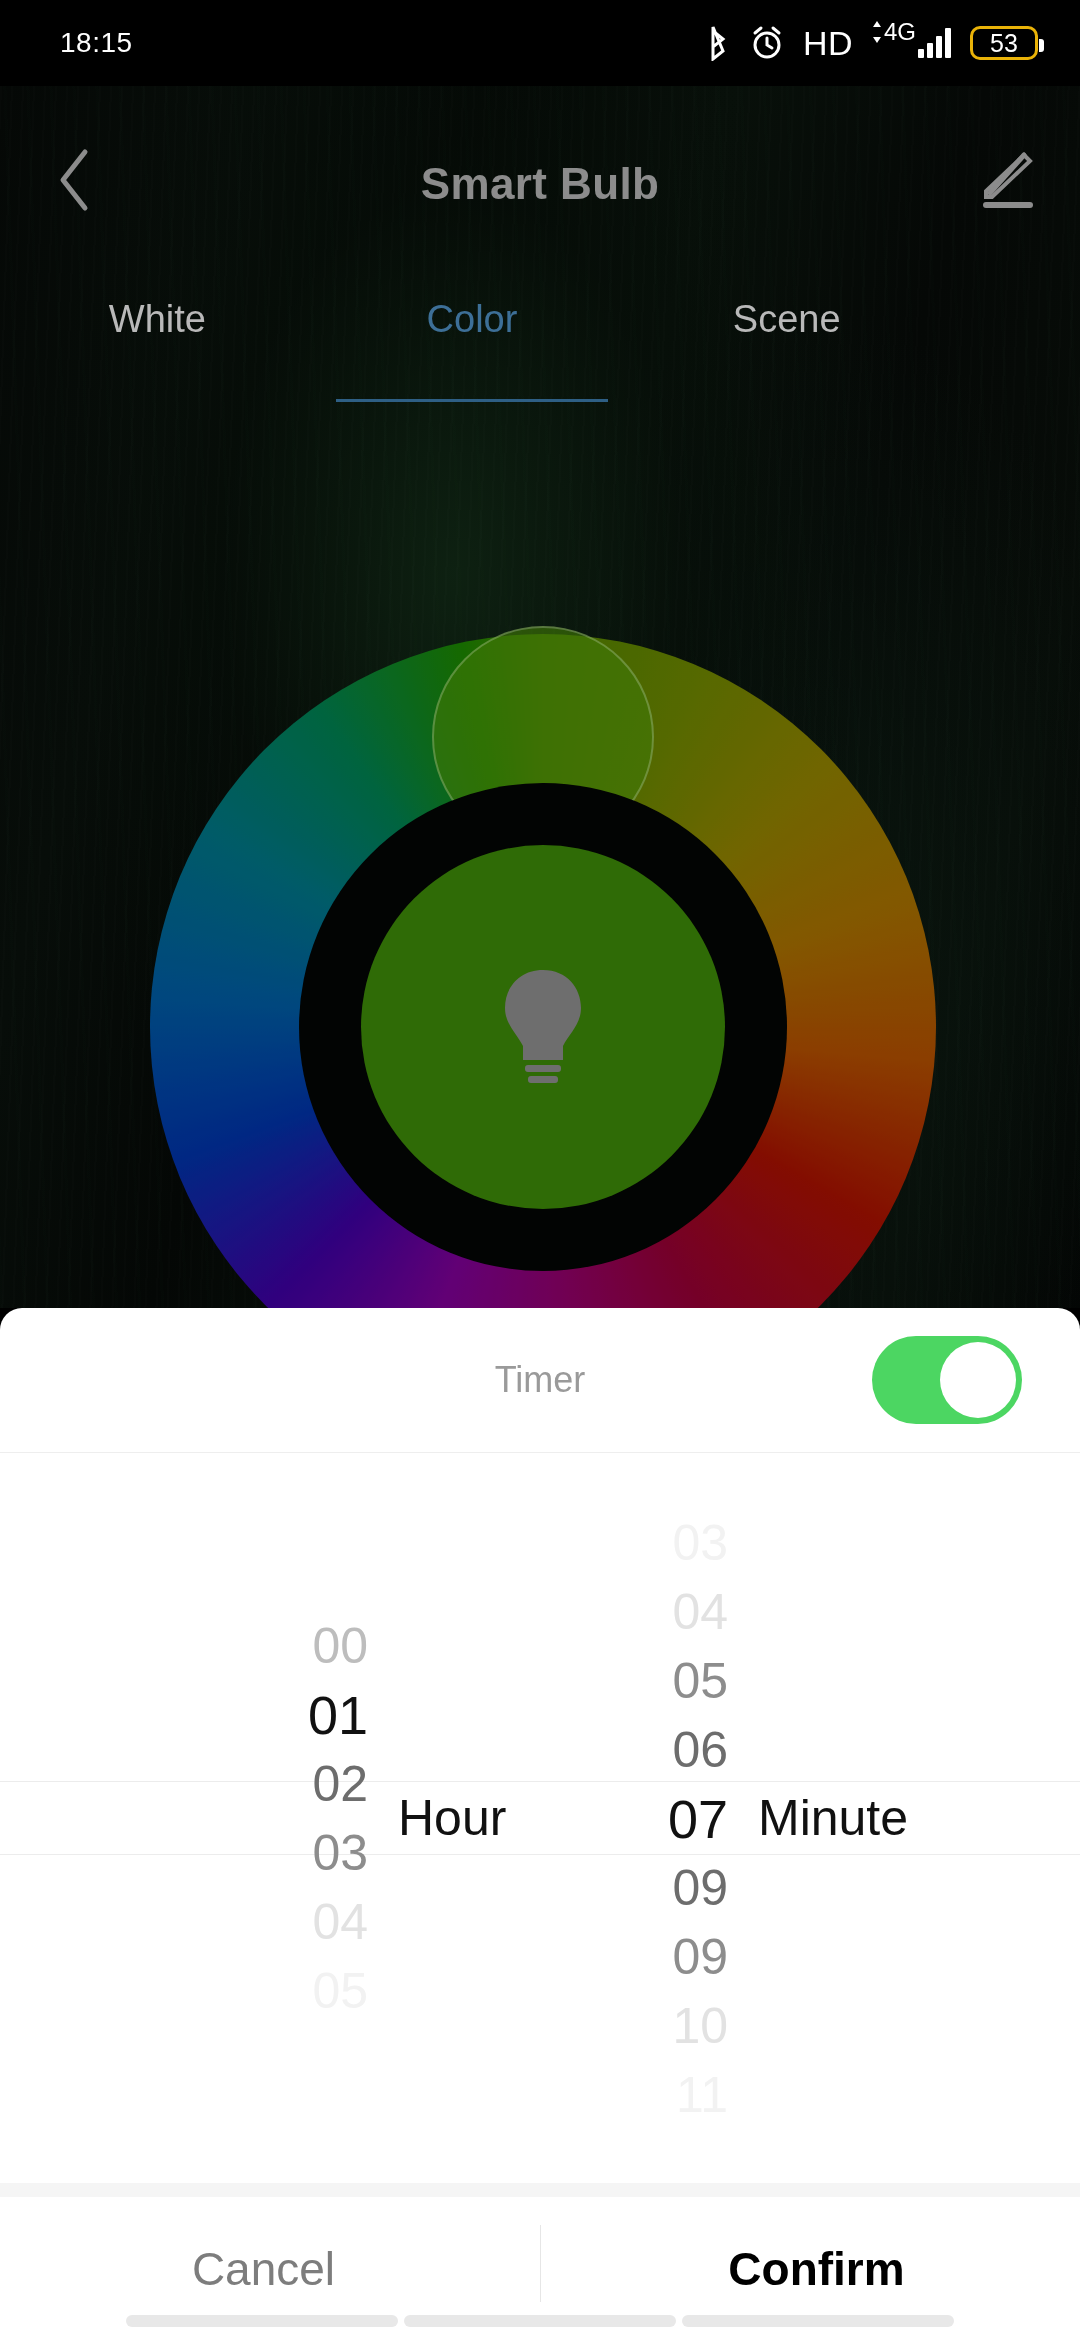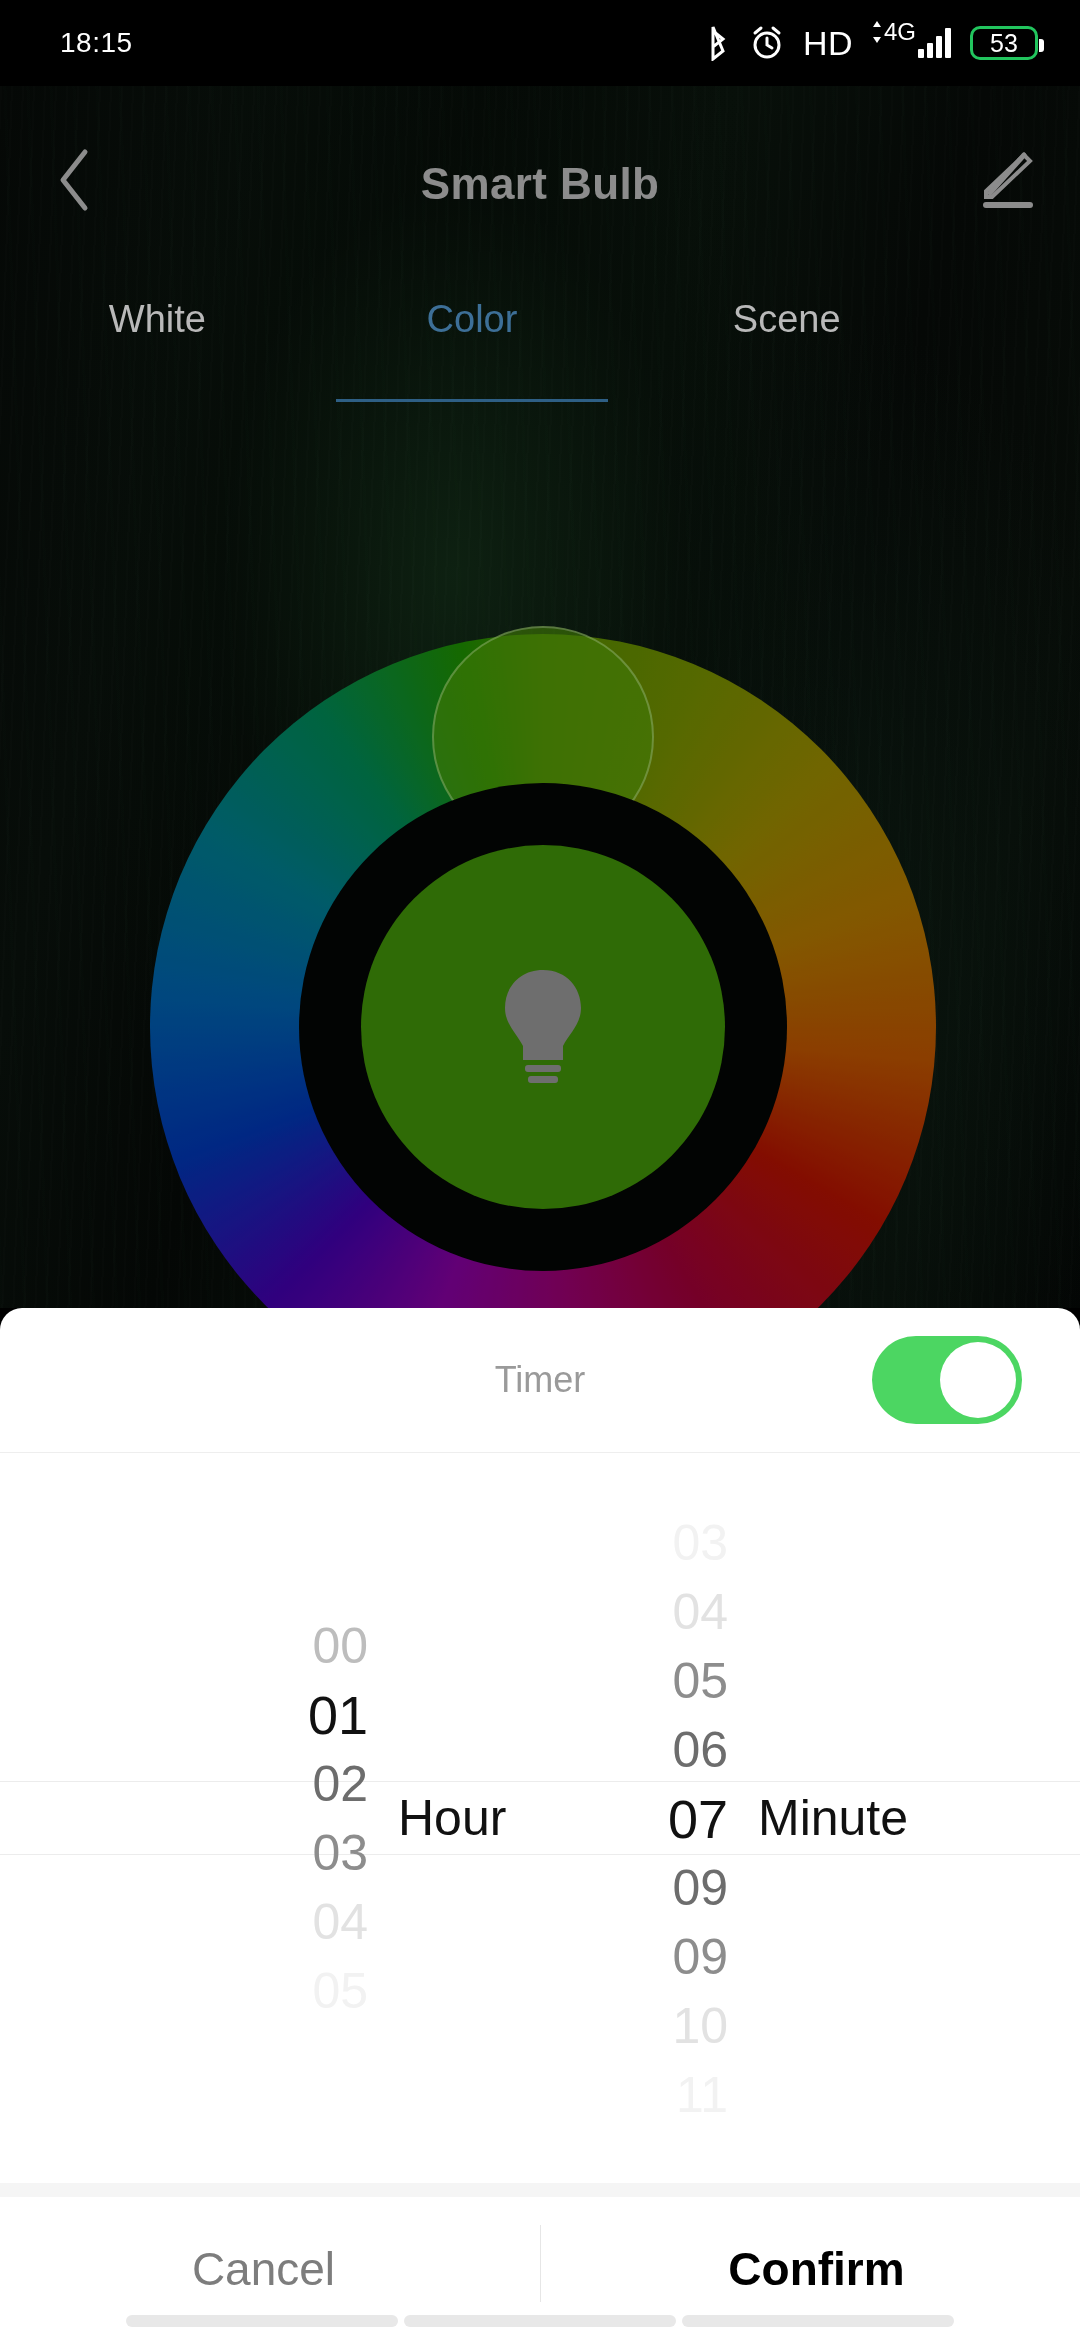--- a/index.html
+++ b/index.html
@@ -39,21 +39,21 @@
   .net-group { display:flex; align-items:center; gap:2px; }
   .net-label { font-size:24px; line-height:1; position:relative; top:-11px; }
   .updown { width:10px; height:24px; position:relative; top:-11px; }
   .bars { display:flex; align-items:flex-end; gap:3px; height:30px; }
   .bars i { display:block; width:6px; background:#fff; border-radius:1px; }
   .bars i:nth-child(1){ height:9px; }
   .bars i:nth-child(2){ height:15px; }
   .bars i:nth-child(3){ height:22px; }
   .bars i:nth-child(4){ height:30px; }
   .battery {
-    width:68px; height:34px; border:3px solid #22c55e; border-radius:10px;
+    width:68px; height:34px; border:3px solid #eab308; border-radius:10px;
     display:flex; align-items:center; justify-content:center; position:relative;
   }
   .battery:after{ content:""; position:absolute; right:-9px; top:10px; width:5px; height:13px; background:#fff; border-radius:0 3px 3px 0; }
   .battery span{ font-size:25px; line-height:1; color:#fff; }
 
   
   #appbar {
     position:absolute; left:0; top:120px; width:1080px; height:120px;
     display:flex; align-items:center; z-index:20;
   }

